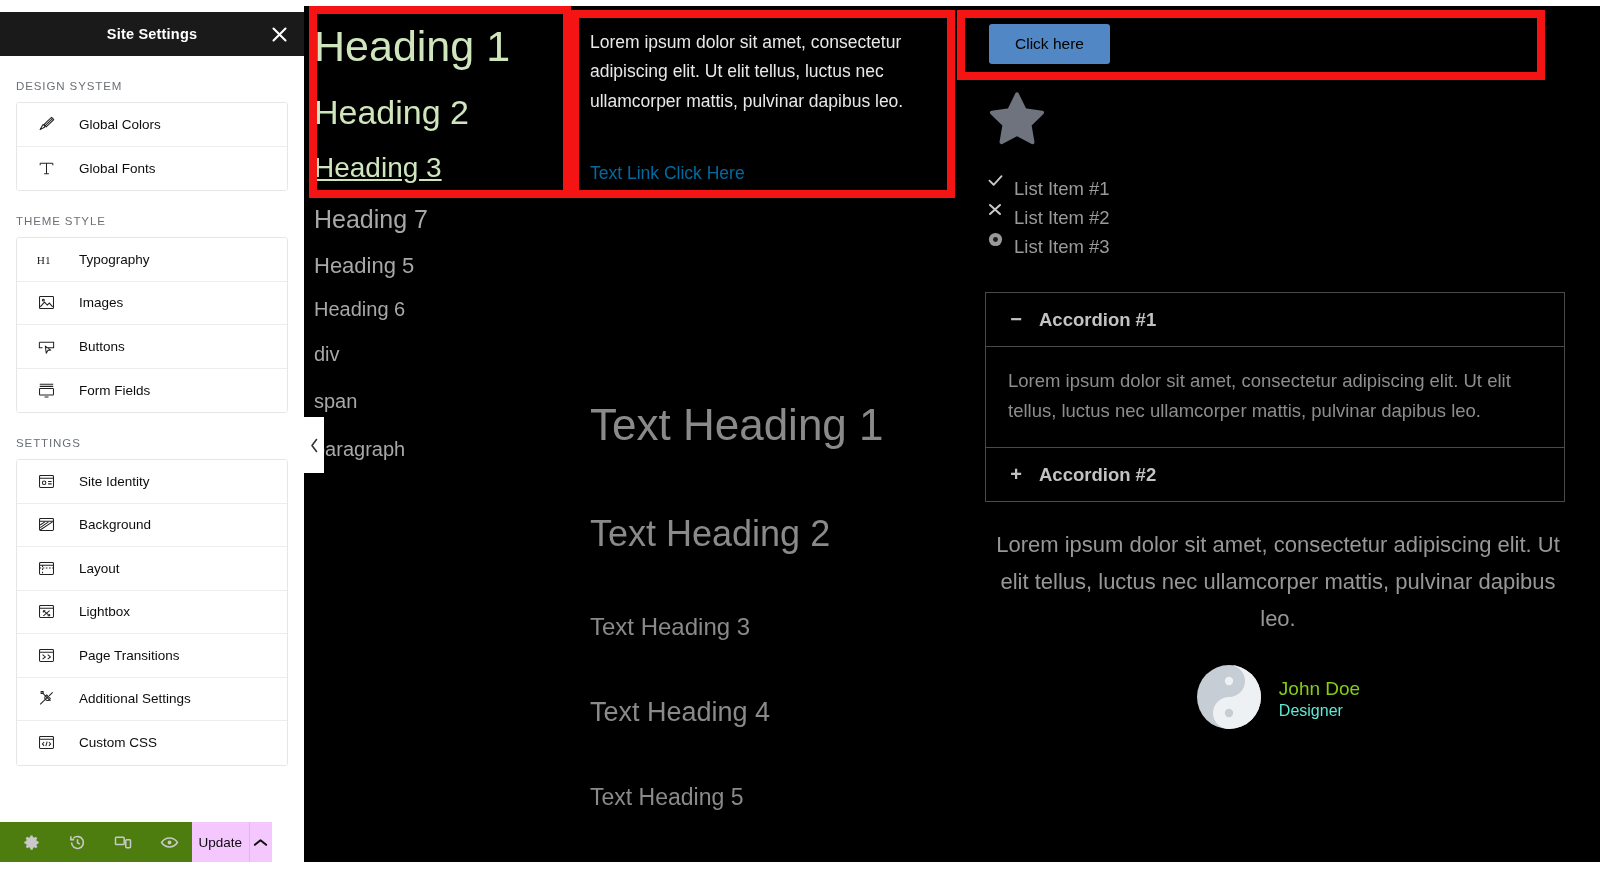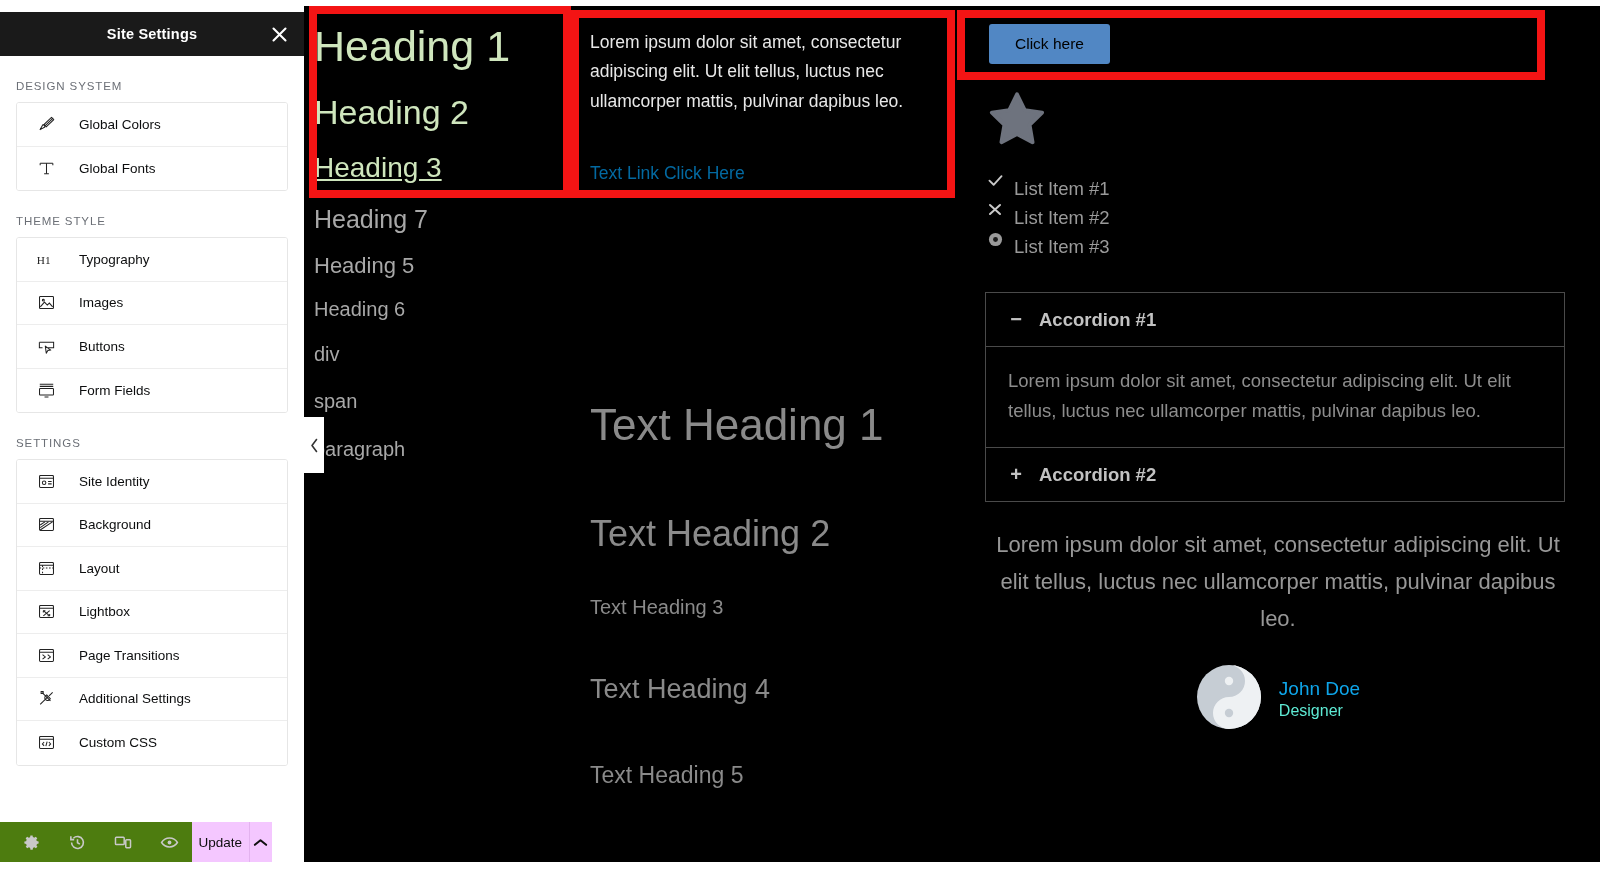--- a/index.html
+++ b/index.html
@@ -107,21 +107,21 @@
   #lorem-text { color: #e8e8e8; font-size: 17.5px; line-height: 1.68; }
   #text-link {
     display: inline-block; margin-top: 47px; color: #0369a1;
     font-size: 17.5px; text-decoration: none; cursor: pointer;
   }
 
   .th { color: #8a8a8a; font-weight: 400; line-height: 1.2; }
   #th-wrap { padding-left: 14px; }
   #th1 { font-size: 44px; margin-top: 215px; }
   #th2 { font-size: 36px; margin-top: 60px; }
-  #th3 { font-size: 20px; margin-top: 40px; }
+  #th3 { font-size: 24px; margin-top: 58px; }
   #th4 { font-size: 27px; margin-top: 54px; }
   #th5 { font-size: 23px; margin-top: 56px; }
 
   
   #btn-wrap { padding: 18px 0 0 23px; }
   #click-btn {
     background: #5187c4; color: #000000; border: none; border-radius: 3px;
     font-size: 15.5px; padding: 11px 26px; cursor: pointer;
     font-family: "Liberation Sans", sans-serif;
   }
@@ -143,21 +143,21 @@
   .acc-body {
     padding: 19px 22px 22px 22px; color: #8d8d8d; font-size: 18.5px; line-height: 1.6;
     border-bottom: 1px solid #4a4a4a;
   }
   .acc-head.last { border-bottom: none; }
 
   #testimonial { margin: 25px 15px 0 19px; text-align: center; }
   #testi-text { color: #979797; font-size: 22px; line-height: 1.68; }
   #testi-person { display: flex; align-items: center; justify-content: center; gap: 17px; margin-top: 26px; }
   #testi-meta { text-align: left; }
-  #testi-name { color: #0ea5e9; font-size: 19px; line-height: 1.25; }
+  #testi-name { color: #84cc16; font-size: 19px; line-height: 1.25; }
   #testi-role { color: #5eead4; font-size: 16px; line-height: 1.3; }
 
   
   .redbox { position: absolute; border: 8px solid #f41414; pointer-events: none; z-index: 30; }
   #redbox-1 { left: 5px;   top: 0px;   width: 262px; height: 192px; }
   #redbox-2 { left: 267px; top: 4px;   width: 384px; height: 188px; }
   #redbox-3 { left: 653px; top: 4px;   width: 588px; height: 70px; }
 </style>
 </head>
 <body>

